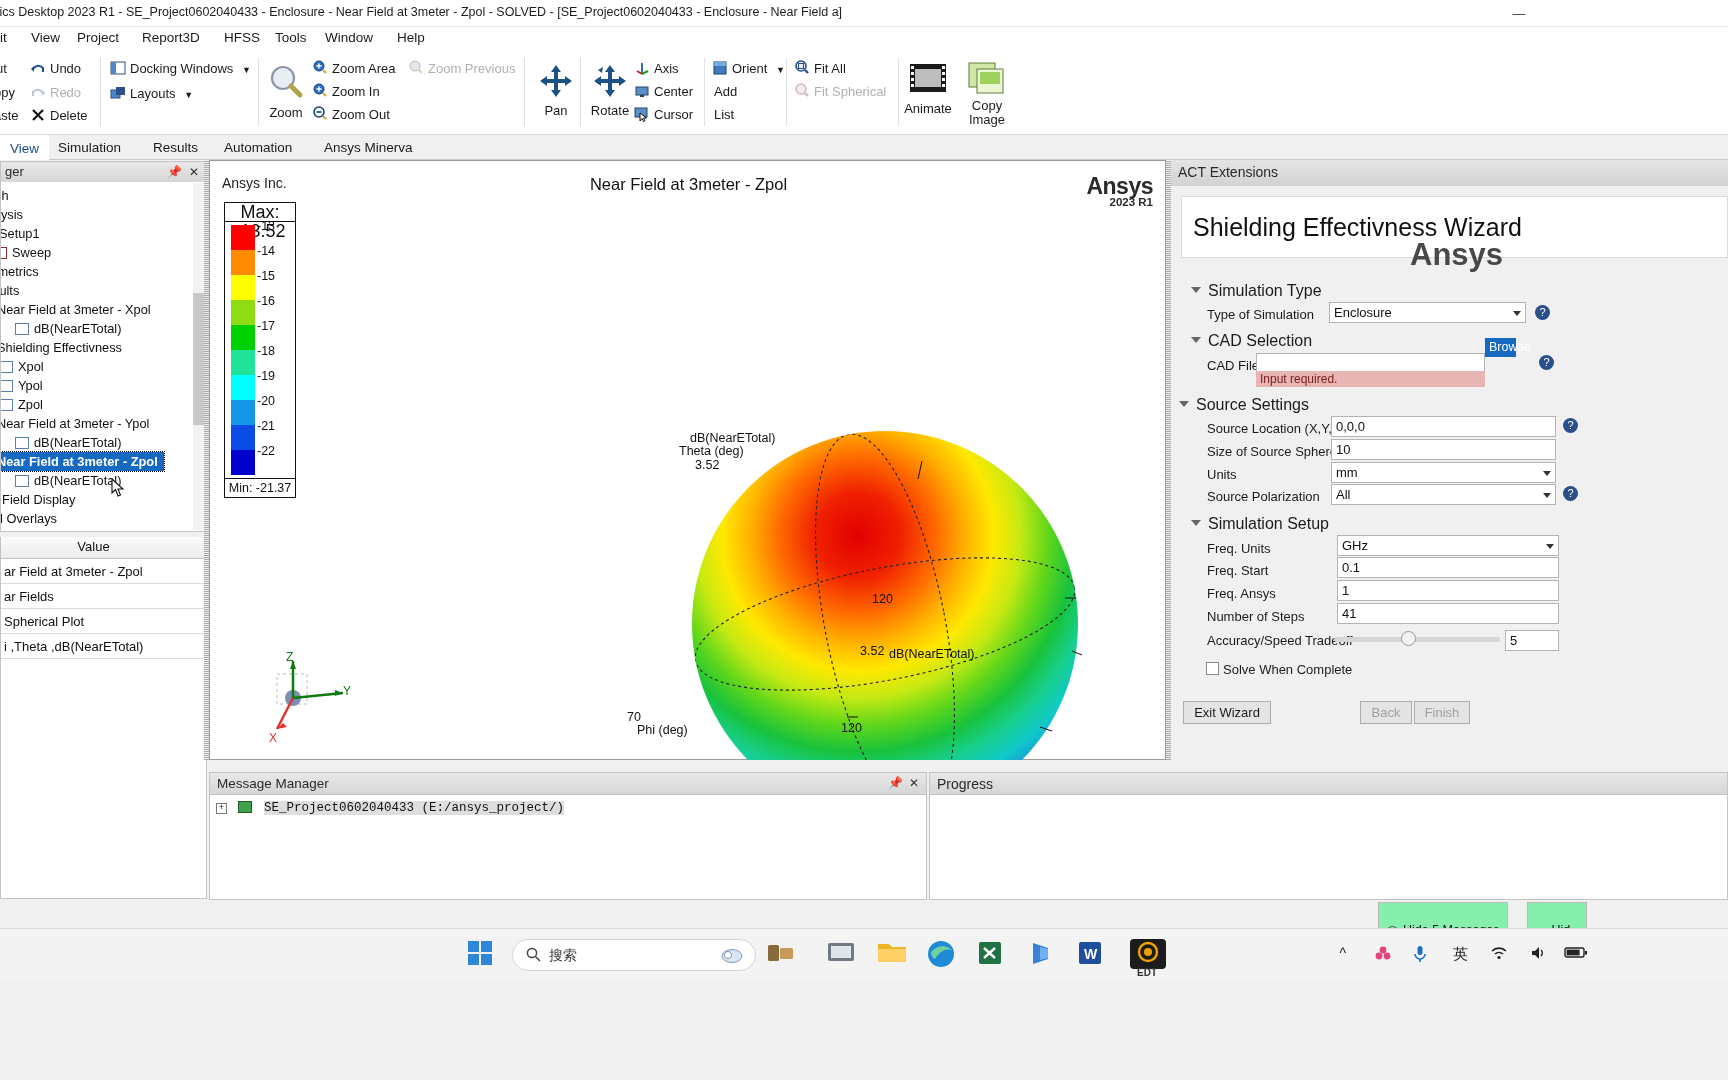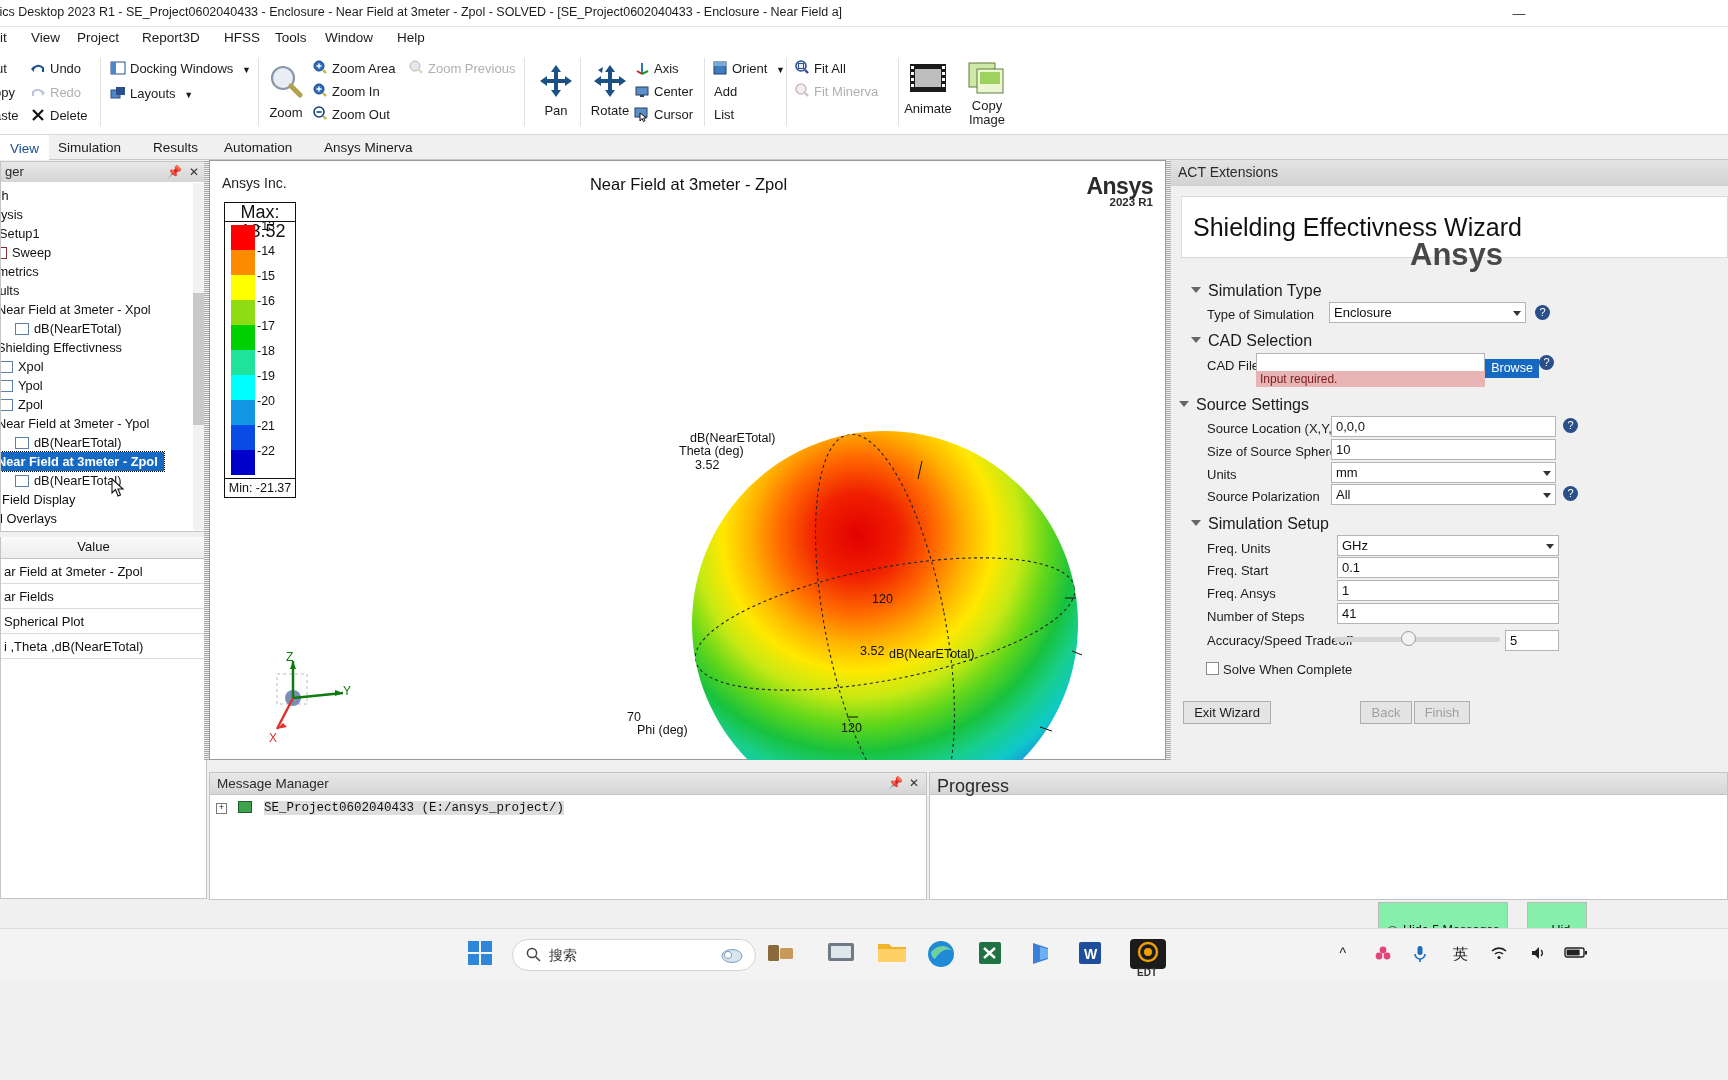--- a/index.html
+++ b/index.html
@@ -460,21 +460,21 @@
             <path d="M11 10l3 3" stroke="#2a4f8a" stroke-width="2.4"></path>
           </svg>
       </span><span>Fit All</span>
     </div>
     <div class="rsmall disabled" style="left:794px; top:31px">
       <span class="icon16">
         <svg width="16" height="16" viewBox="0 0 16 16">
             <circle cx="7" cy="6" r="5" fill="#f3eef0" stroke="#d3b9c3" stroke-width="1.6"></circle>
             <path d="M11 10l3 3" stroke="#d3b9c3" stroke-width="2.4"></path>
           </svg>
-      </span><span>Fit Minerva</span>
+      </span><span>Fit Spherical</span>
     </div>
 
     <div class="rsep" style="left:898px"></div>
 
     <div class="rbig" style="left:900px; top:10px">
       <span>
         <svg width="44" height="38" viewBox="0 0 44 38">
             <rect x="4" y="4" width="36" height="28" fill="#1a1a1a"></rect>
             <rect x="9" y="9" width="26" height="18" fill="#bdbdbd"></rect>
         <g fill="#fff">
@@ -700,21 +700,21 @@
     <div class="fld-sel" style="left:158px; top:142px; width:197px">
       <span>Enclosure</span><span class="caret"></span>
     </div>
     <div class="help-q" style="left:364px; top:145px">?</div>
 
     <div class="sect-hdr" style="left:20px; top:172px">
       <span class="tri"></span><span>CAD Selection</span>
     </div>
     <div class="fld-lbl" style="left:36px; top:198px">CAD File</div>
     <div class="fld-in" style="left:85px; top:193px; width:229px"></div>
-    <div class="browse-btn" style="left:314px; top:199px; width:54px">Browse</div>
+    <div class="browse-btn" style="left:314px; top:178px; width:31px">Browse</div>
     <div class="help-q" style="left:368px; top:195px">?</div>
     <div class="err-banner" style="left:85px; top:211px; width:229px">Input required.</div>
 
     <div class="sect-hdr" style="left:8px; top:236px">
       <span class="tri"></span><span>Source Settings</span>
     </div>
     <div class="fld-lbl" style="left:36px; top:261px">Source Location (X,Y,Z)</div>
     <div class="fld-in" style="left:160px; top:256px; width:225px">0,0,0</div>
     <div class="help-q" style="left:392px; top:258px">?</div>
 
@@ -772,21 +772,21 @@
     </div>
     <div class="msg-row">
       <span style="display:inline-block;width:11px;height:11px;border:1px solid #777;font-size:9px;line-height:9px;text-align:center;vertical-align:1px;margin-right:3px;background:#fff">+</span>
       <span style="display:inline-block;width:14px;height:12px;background:#3fa34d;border:1px solid #1f5c2a;vertical-align:-2px;margin-right:5px"></span>
       <span class="hl">SE_Project0602040433  (E:/ansys_project/)</span>
     </div>
   </div>
 
   <div class="prog-panel">
     <div class="prog-hdr">
-      <span style="position:absolute;left:7px;top:3px;font-size:18px;color:#2a2a2a">Progress</span>
+      <span style="position:absolute;left:7px;top:3px;font-size:14px;color:#2a2a2a">Progress</span>
     </div>
   </div>
 
   <div class="statusbar">
     <div class="hide-msg-btn" style="left:1378px">
       <span class="info-circ">i</span><span>Hide 5 Messages</span>
     </div>
     <div class="hide-msg-btn" style="left:1527px; width:60px">
       <span style="color:#2a7d2a;margin-right:4px">←</span><span>Hid</span>
     </div>

